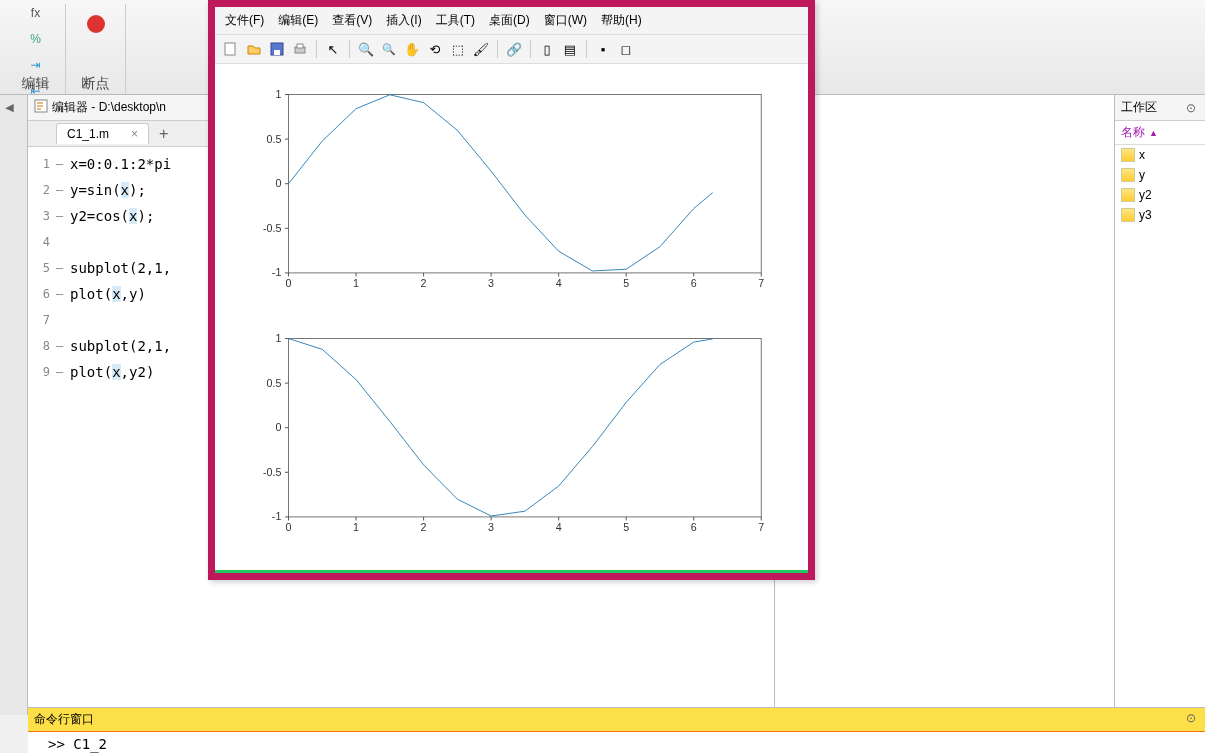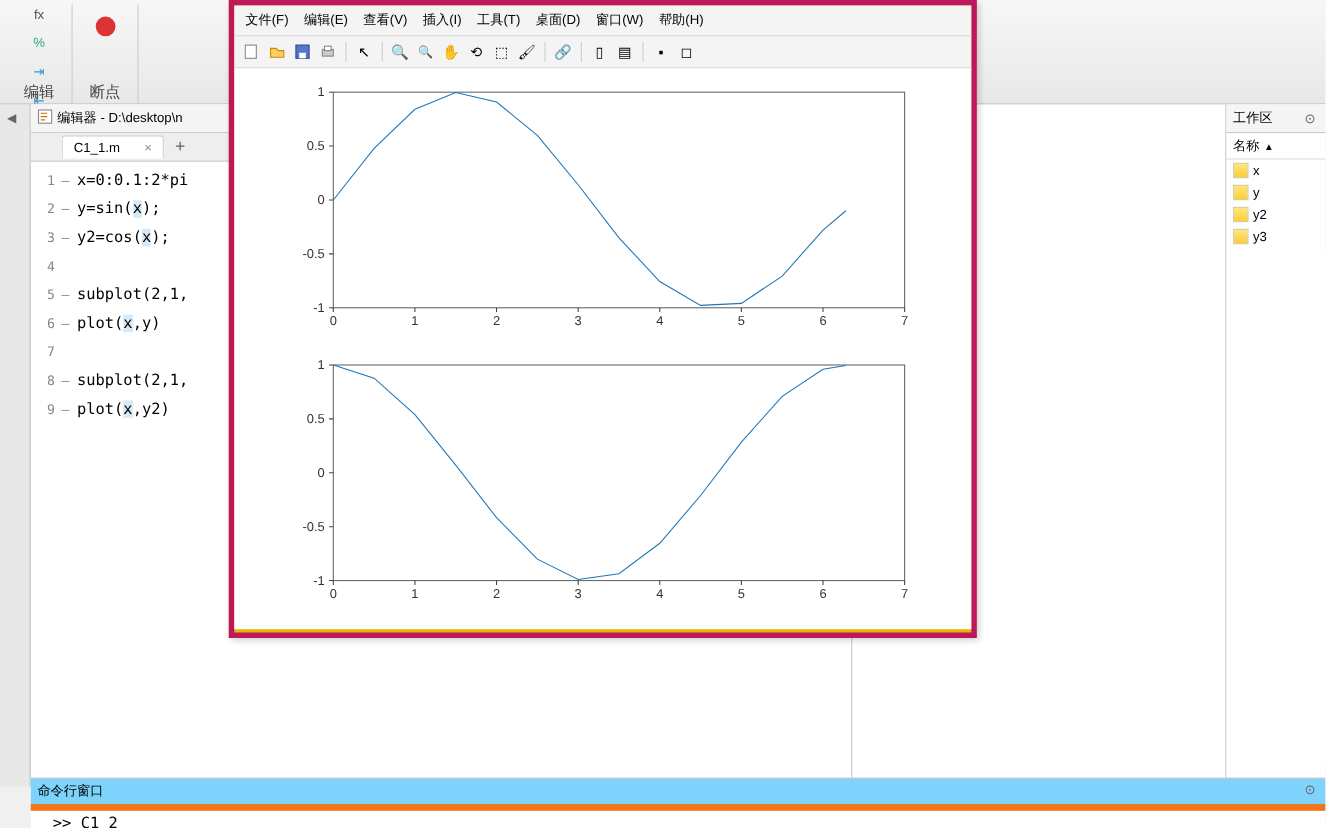--- a/index.html
+++ b/index.html
@@ -21,24 +21,24 @@
 .code { font-family: Consolas, monospace; font-size: 14px; padding: 4px 0; }
 .code-line { display: flex; height: 26px; align-items: center; }
 .lineno { width: 28px; text-align: right; padding-right: 6px; color: #888; font-size: 12px; }
 .dash { width: 14px; color: #888; font-size: 12px; }
 .codetxt { white-space: pre; }
 .hl { background: #d6eaf8; }
 .right-col { width: 90px; background: #fff; display: flex; flex-direction: column; }
 .ws-row { display: flex; align-items: center; gap: 4px; padding: 3px 6px; font-size: 12px; }
 .ws-icon { width: 14px; height: 14px; background: linear-gradient(#ffe680, #ffcc33); border: 1px solid #cc9; }
 .cmd-panel { position: absolute; left: 28px; right: 0; bottom: 0; height: 46px; background: #fff; border-top: 1px solid #bbb; }
-.cmd-title { background: #7dd3fc; border-bottom: 6px solid #f97316; padding: 3px 6px; font-size: 12px; display: flex; justify-content: flex-end; }
+.cmd-title { background: #fde047; border-bottom: 1px solid #f97316; padding: 3px 6px; font-size: 12px; display: flex; justify-content: flex-end; }
 .cmd-body { font-family: Consolas, monospace; font-size: 14px; padding: 4px 20px; }
 
-.figwin { position: absolute; left: 208px; top: 0; width: 680px; height: 580px; background: #eab308; border: 5px solid #be185d; box-shadow: 2px 2px 6px rgba(0,0,0,.2); }
+.figwin { position: absolute; left: 208px; top: 0; width: 607px; height: 580px; background: #22c55e; border: 7px solid #be185d; box-shadow: 2px 2px 6px rgba(0,0,0,.2); }
 .fig-menu { display: flex; gap: 14px; padding: 5px 10px; font-size: 12px; background: #f4f4f4; }
 .fig-tb { display: flex; gap: 3px; padding: 4px 6px; border-top: 1px solid #ddd; border-bottom: 1px solid #ddd; align-items: center; background: #f4f4f4; }
 .ftbtn { width: 20px; height: 20px; border: 1px solid transparent; display: flex; align-items: center; justify-content: center; font-size: 13px; }
 .fsep { width: 1px; height: 18px; background: #ccc; margin: 0 3px; }
 .plots { background: #fff; height: calc(100% - 60px); padding: 12px 20px 8px 20px; }
 .plot { position: relative; height: 48%; margin-bottom: 2%; }
 .plot svg { width: 100%; height: 100%; }
 .panel-icons span { cursor: pointer; color: #666; padding: 0 3px; }
 .mid-col { width: 340px; background: #fff; border-right: 1px solid #bbb; }
 </style>
@@ -140,21 +140,21 @@
   </div>
 
   <div class="mid-col"></div>
 
   <div class="right-col">
     <div class="panel-title">
       <span>工作区</span>
       <span class="spacer"></span>
       <span class="panel-icons"><span>⊙</span></span>
     </div>
-    <div class="ws-row" style="border-bottom:1px solid #ddd;color:#000000">
+    <div class="ws-row" style="border-bottom:1px solid #ddd;color:#a21caf">
       <span>名称</span>
       <span style="font-size:9px">▲</span>
     </div>
     <div id="ws-list">
         <div class="ws-row">
           <div class="ws-icon"></div>
           <span>x</span>
         </div>
         <div class="ws-row">
           <div class="ws-icon"></div>

